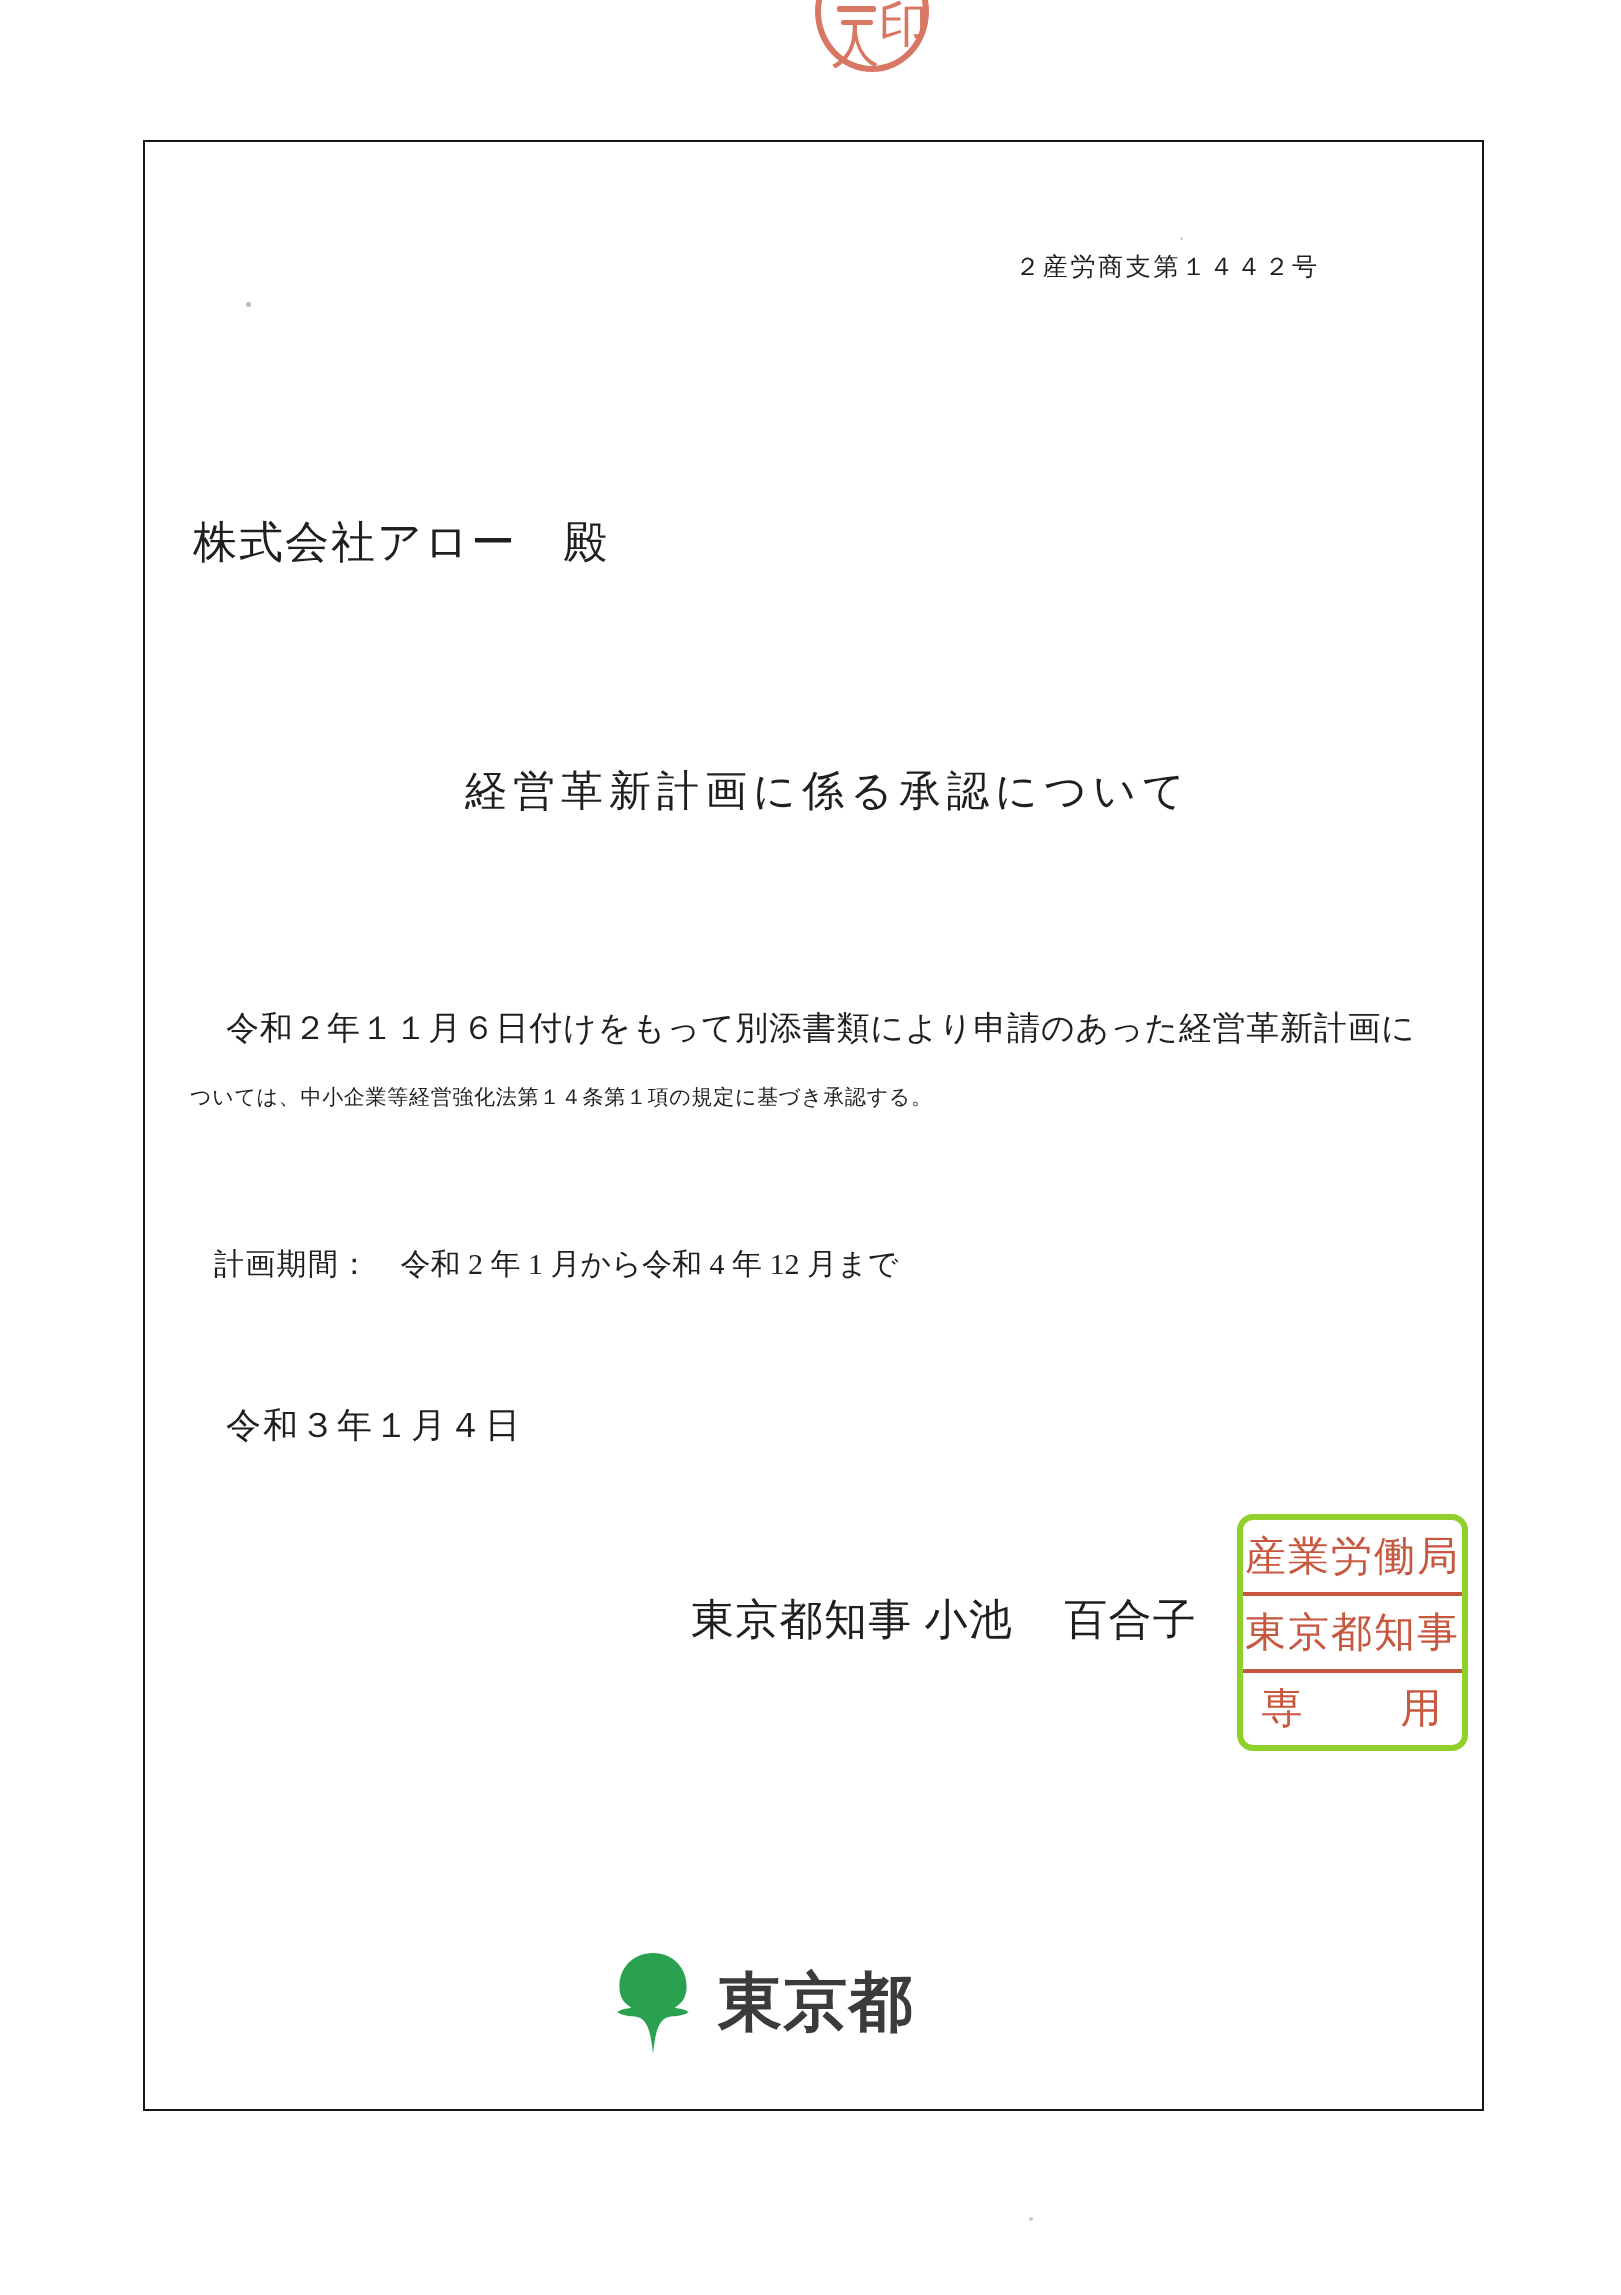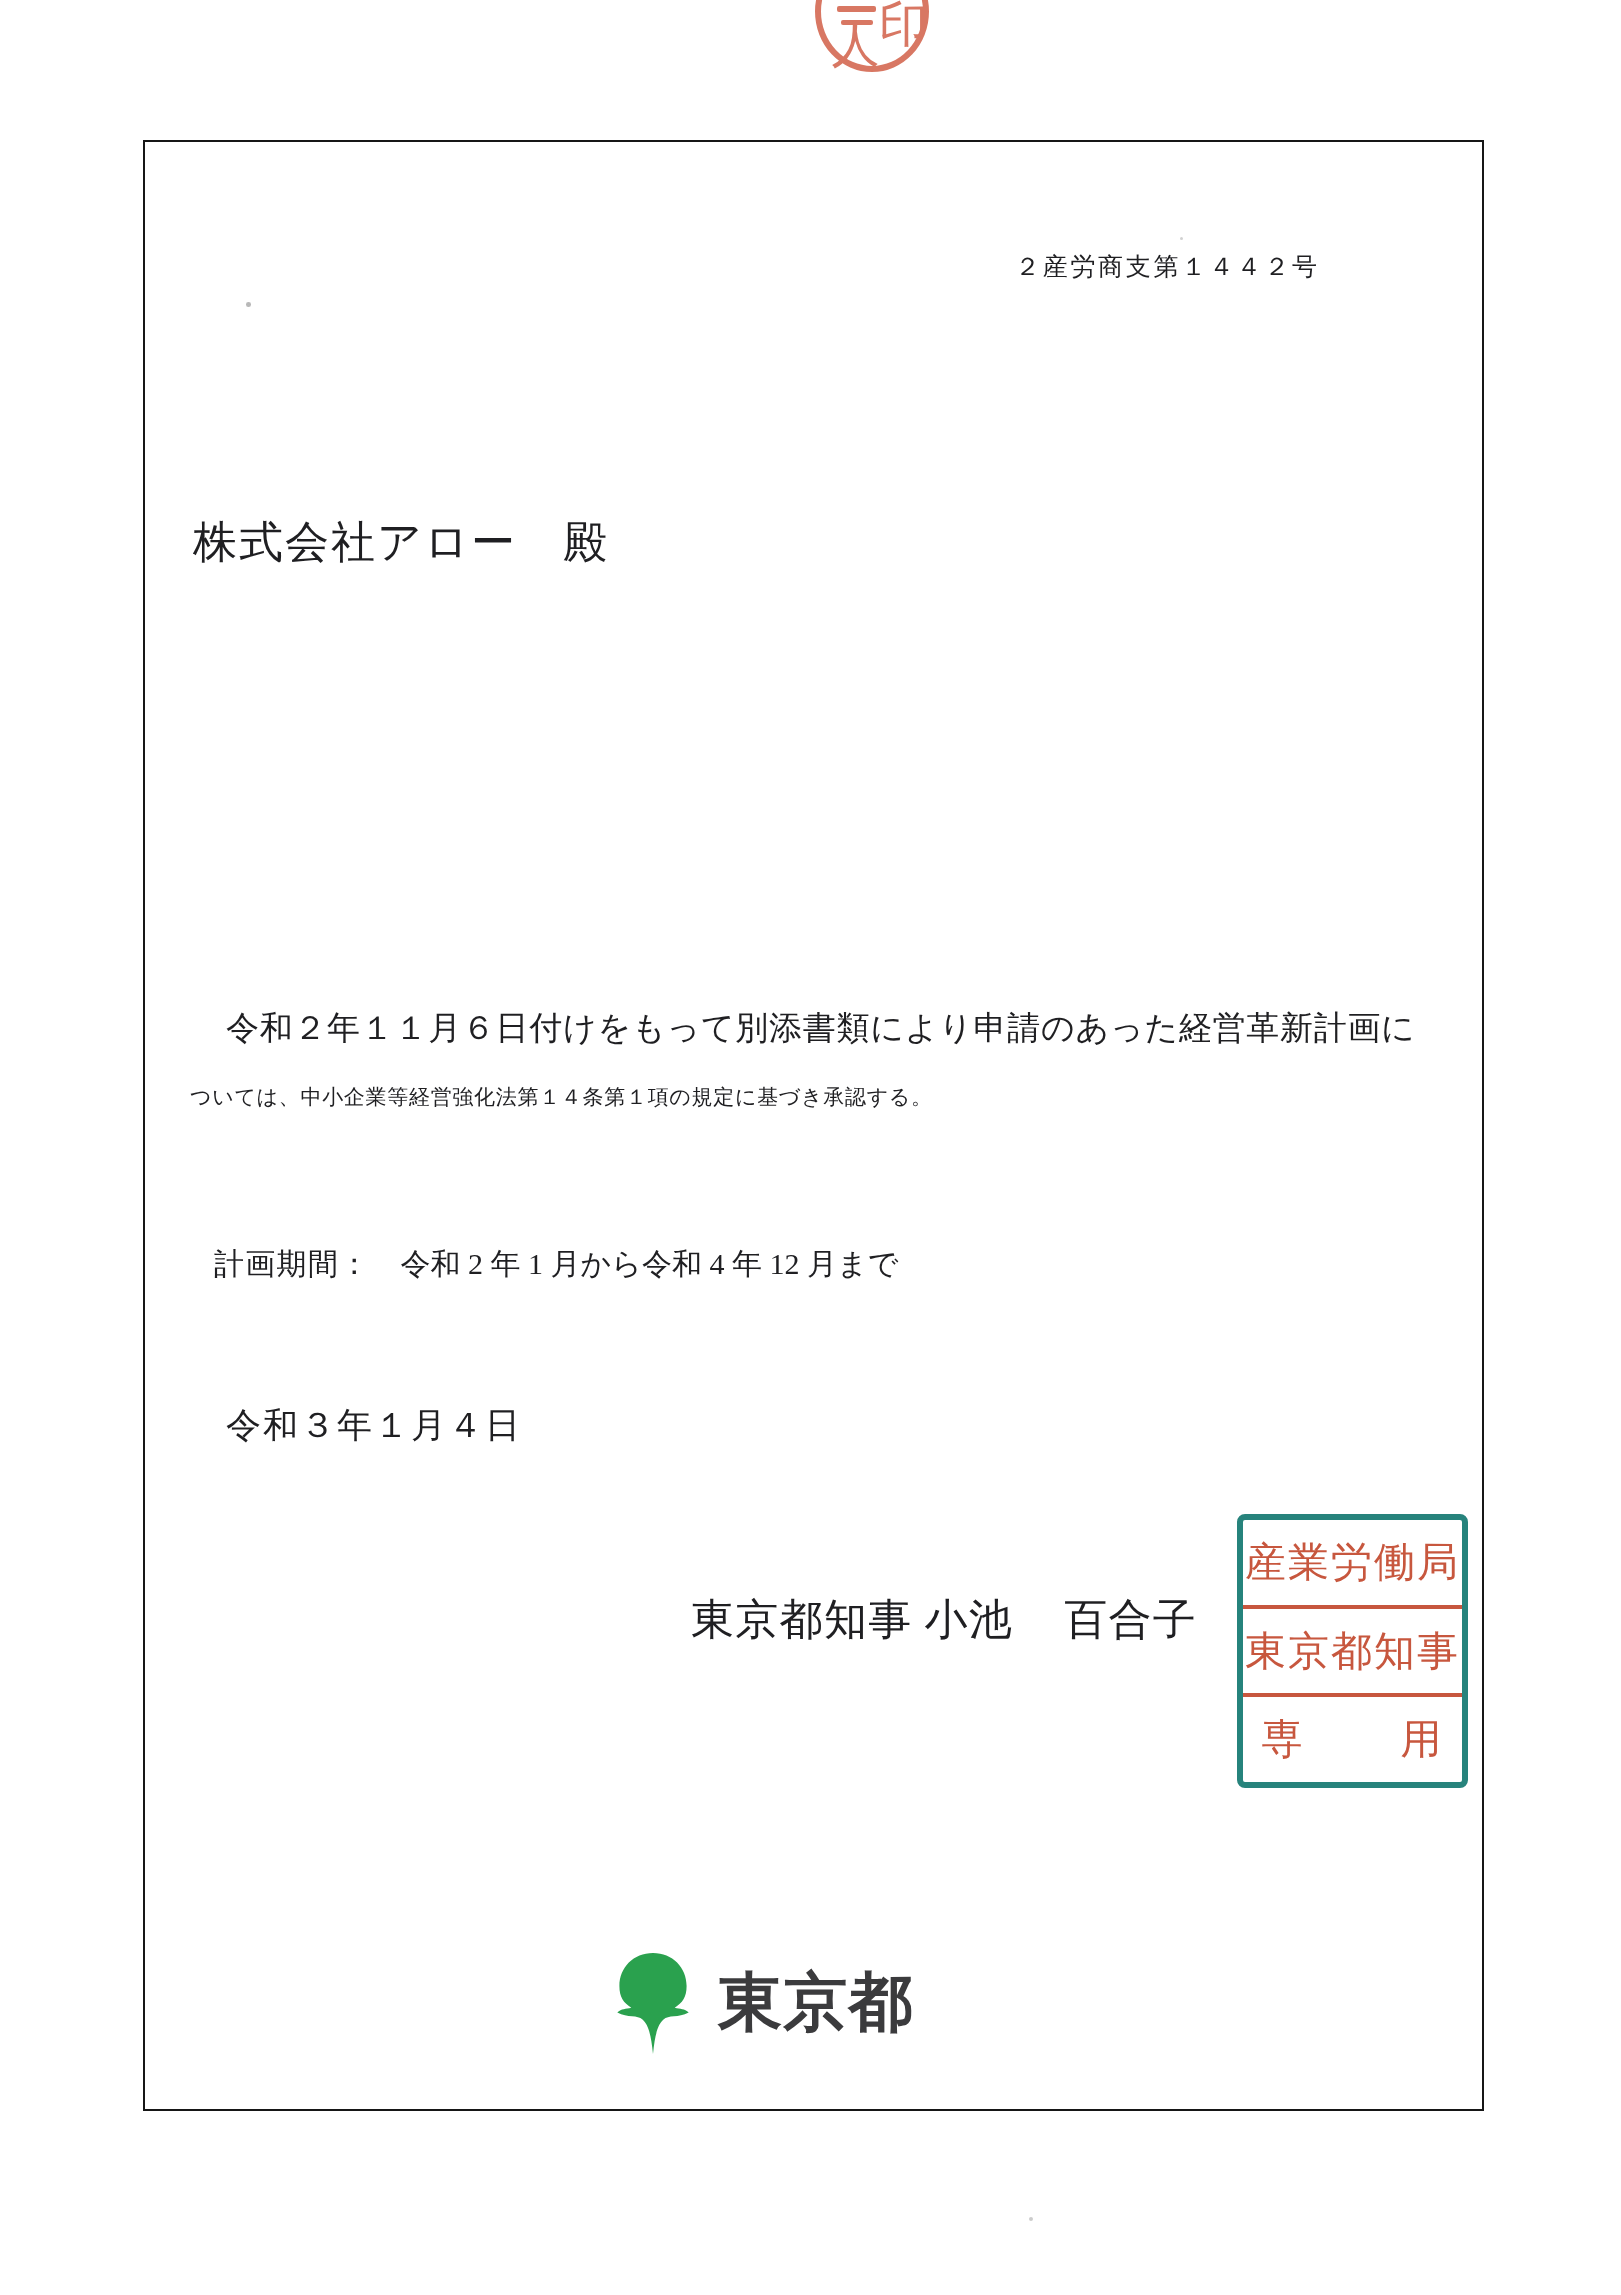--- a/index.html
+++ b/index.html
@@ -43,22 +43,22 @@
   .period .lbl{letter-spacing:1.3px;}
   .theme .val,.period .val{margin-left:22.6px;}
   .date{left:226px;top:1402px;font-size:35px;letter-spacing:2px;}
 
   .signature{left:691px;top:1591px;font-size:43px;letter-spacing:1.3px;z-index:5;}
   .sig-last{}
   .sig-first{margin-left:39px;}
 
   
   .seal{
-    position:absolute;left:1237px;top:1514px;width:231px;height:274px;
-    border:6px solid #0f766e;border-radius:8px;box-sizing:border-box;
+    position:absolute;left:1237px;top:1514px;width:231px;height:237px;
+    border:6px solid #84cc16;border-radius:16px;box-sizing:border-box;
     display:flex;flex-direction:column;
     color:#c2452a;opacity:.9;z-index:2;
   }
   .seal-row{
     flex:1;display:flex;align-items:center;justify-content:center;
     font-size:41px;letter-spacing:2px;
     border-bottom:4.7px solid #c2452a;
   }
   .seal-row.last{border-bottom:none;justify-content:space-between;padding:0 18.6px;}
 
@@ -88,20 +88,21 @@
     <div class="ts-char l">人</div>
     <div class="ts-char r">印</div>
   </div>
 
   <div class="frame"></div>
 
   <div class="txt doc-number">２産労商支第１４４２号</div>
 
   <div class="txt addressee">株式会社アロー　殿</div>
 
+  <div class="txt title">経営革新計画に係る承認について</div>
 
   <div class="txt body1">令和２年１１月６日付けをもって別添書類により申請のあった経営革新計画に</div>
   <div class="txt body2">ついては、中小企業等経営強化法第１４条第１項の規定に基づき承認する。</div>
 
 
   <div class="txt period">
     <span class="lbl">計画期間：</span>
     <span class="val">令和 2 年 1 月から令和 4 年 12 月まで</span>
   </div>
 

